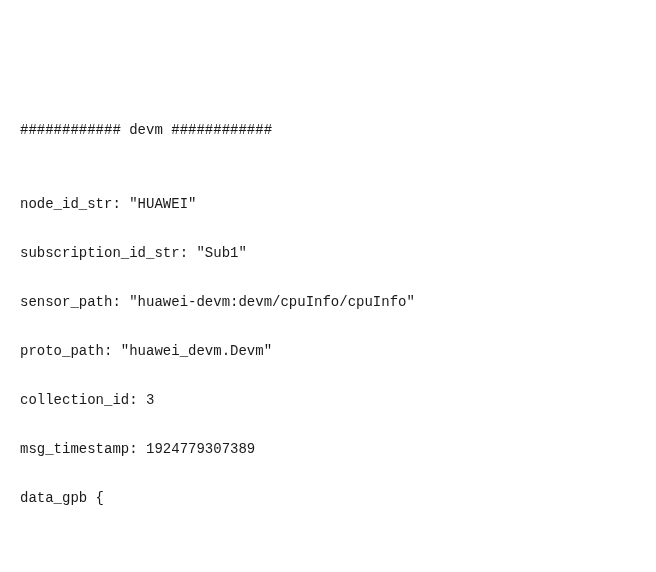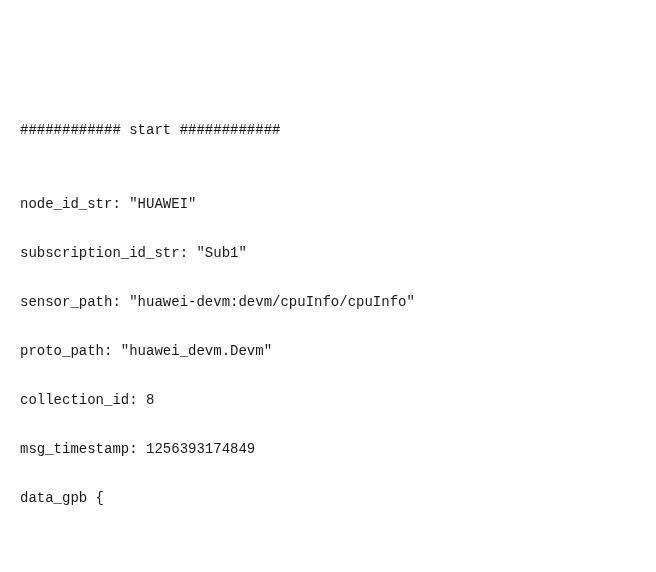--- a/index.html
+++ b/index.html
@@ -26,28 +26,28 @@
       background: #000;
       vertical-align: text-bottom;
       margin-left: -1px;
     }
   </style>
 </head>
 <body>
 
 
 
-<div><span class="line">############ start ############</span>
+<div><span class="line">############ devm ############</span>
 <span class="line"></span>
 <span class="line">node_id_str: "HUAWEI"</span>
 <span class="line">subscription_id_str: "Sub1"</span>
 <span class="line">sensor_path: "huawei-devm:devm/cpuInfo/cpuInfo"</span>
 <span class="line">proto_path: "huawei_devm.Devm"</span>
-<span class="line">collection_id: 8</span>
-<span class="line">msg_timestamp: 1256393174849</span>
+<span class="line">collection_id: 3</span>
+<span class="line">msg_timestamp: 1924779307389</span>
 <span class="line">data_gpb {</span>
 
 
 
 
 
 
 
 
 

